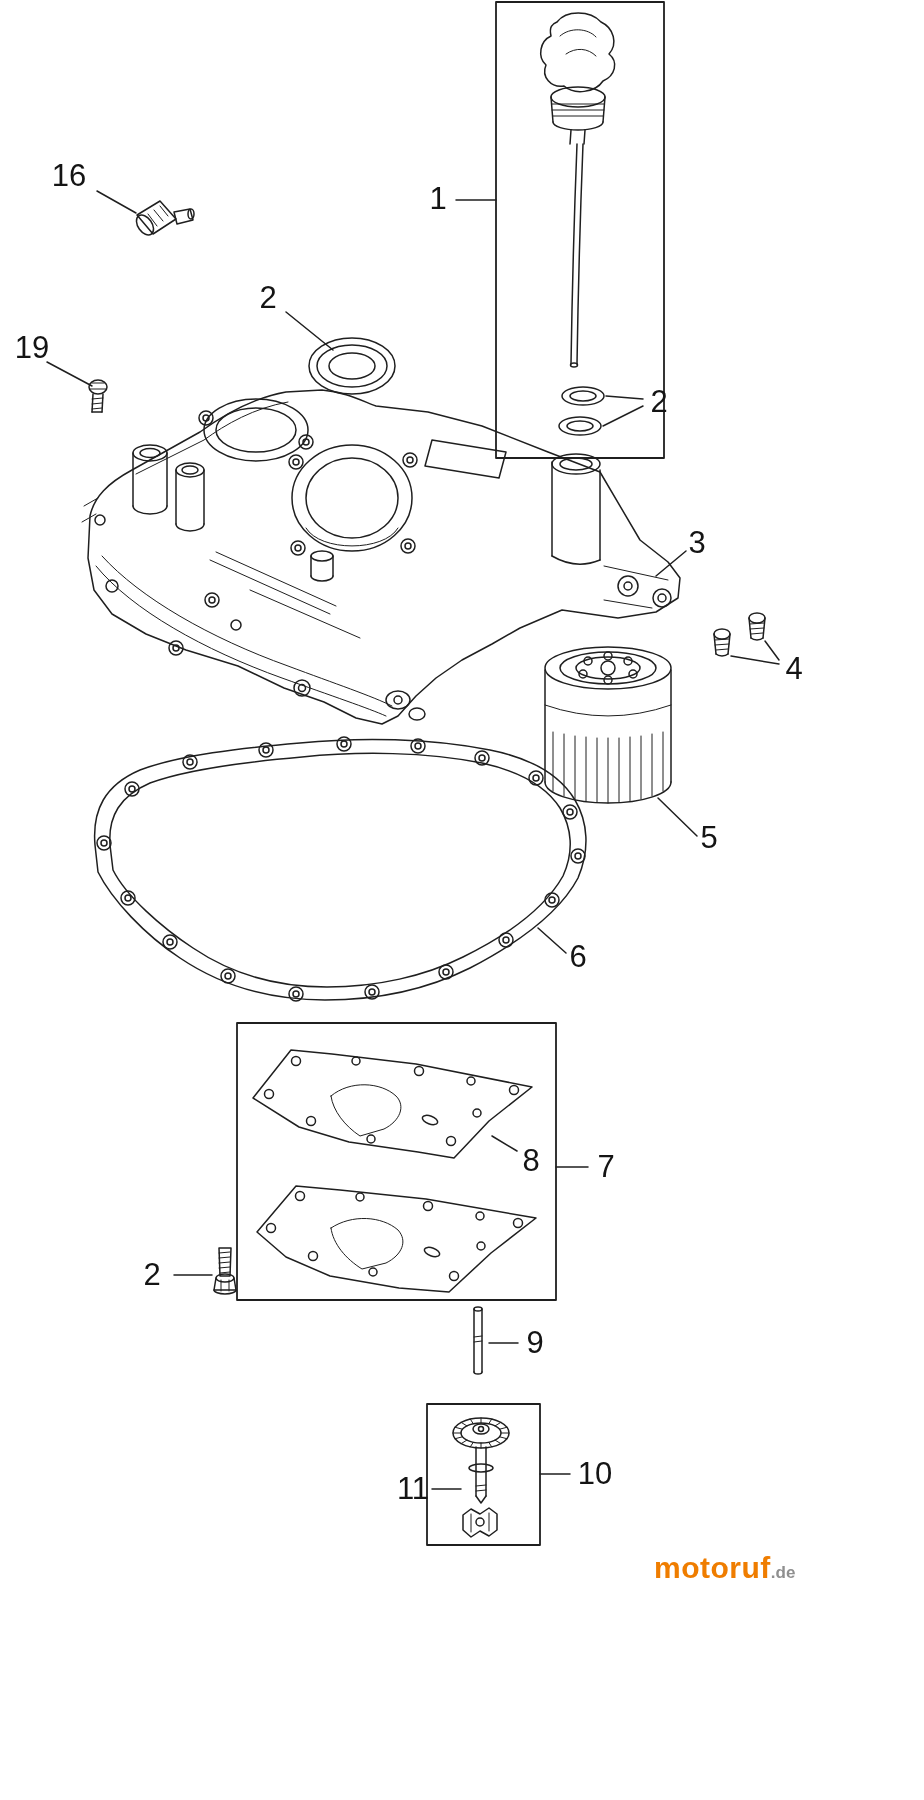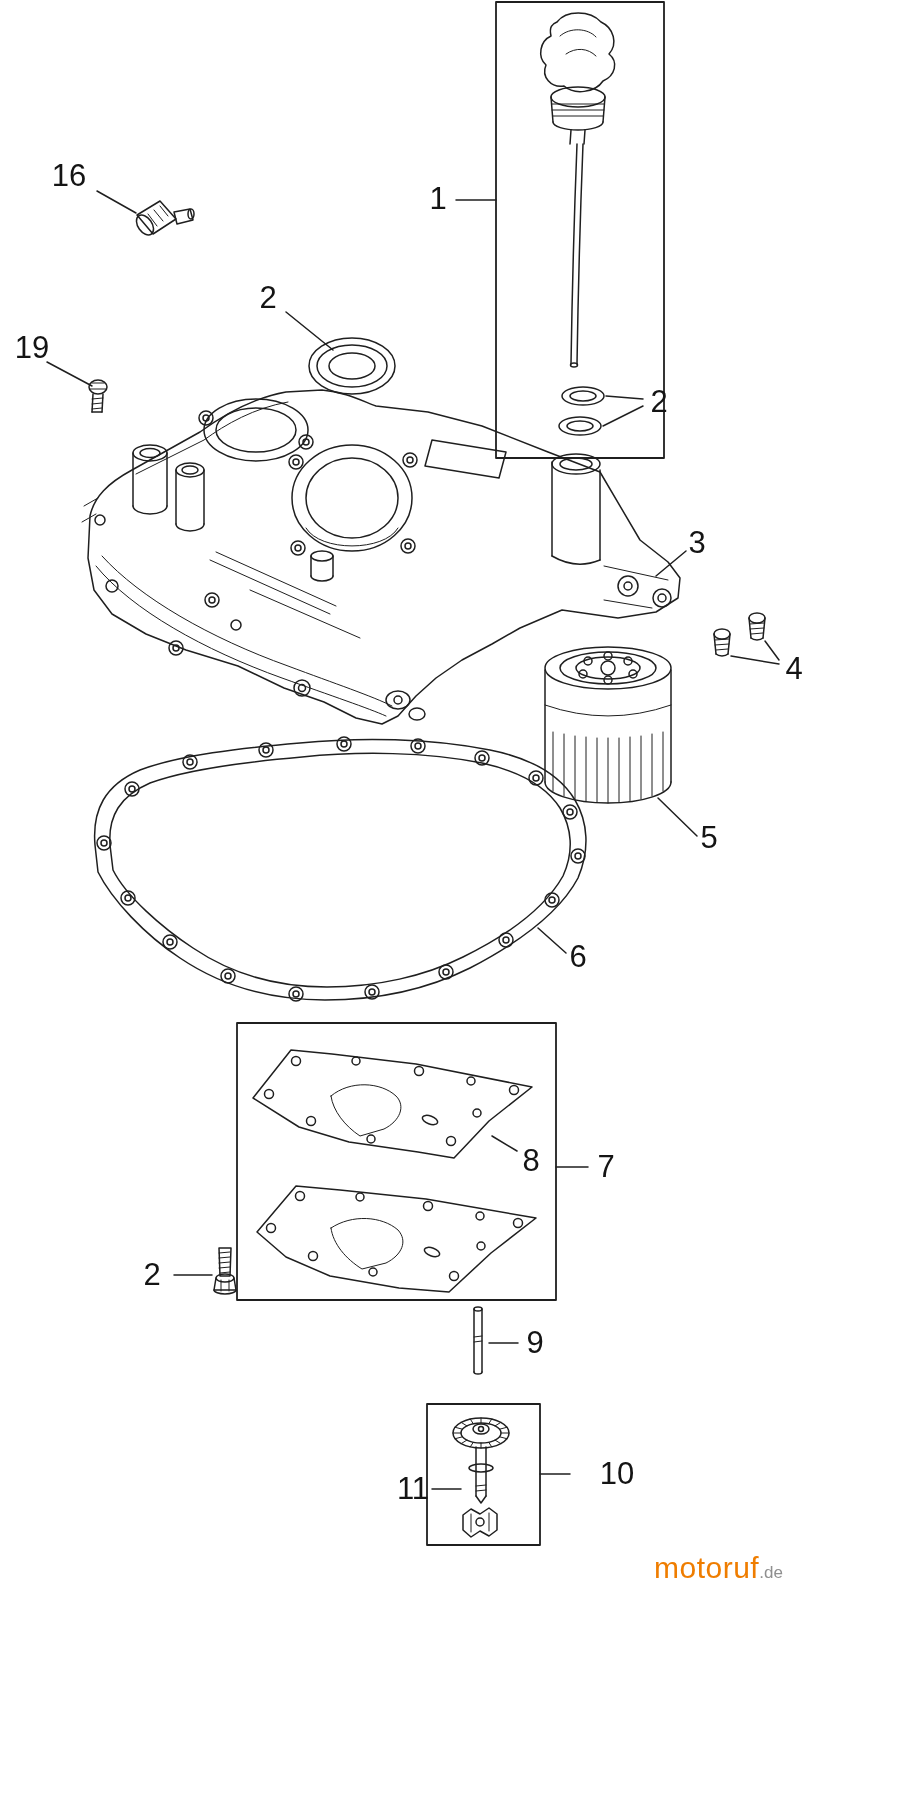--- a/index.html
+++ b/index.html
@@ -18,21 +18,21 @@
     position:absolute;
     transform:translate(-50%,-50%);
     font-size:31px;
     color:#141414;
     white-space:nowrap;
     user-select:none;
   }
   .logo{
     position:absolute;
     left:654px;top:1551px;
-    font-weight:normal;
+    font-weight:bold;
     white-space:nowrap;
   }
   .logo .brand{color:#ef7d00;font-size:30px;letter-spacing:0.5px;}
   .logo .tld{color:#8f8f8f;font-size:17px;}
 </style>
 </head>
 <body>
 
 <div class="stage">
 
@@ -308,21 +308,21 @@
 
   <div class="callout" style="left:438px;top:199px">1</div>
   <div class="callout" style="left:659px;top:402px">2</div>
   <div class="callout" style="left:697px;top:543px">3</div>
   <div class="callout" style="left:794px;top:669px">4</div>
   <div class="callout" style="left:709px;top:838px">5</div>
   <div class="callout" style="left:578px;top:957px">6</div>
   <div class="callout" style="left:606px;top:1167px">7</div>
   <div class="callout" style="left:531px;top:1161px">8</div>
   <div class="callout" style="left:535px;top:1343px">9</div>
-  <div class="callout" style="left:617px;top:1474px">10</div>
+  <div class="callout" style="left:595px;top:1474px">10</div>
   <div class="callout" style="left:413px;top:1489px">11</div>
   <div class="callout" style="left:152px;top:1275px">2</div>
   <div class="callout" style="left:32px;top:348px">19</div>
   <div class="callout" style="left:268px;top:298px">2</div>
   <div class="callout" style="left:69px;top:176px">16</div>
 
   <div class="logo"><span class="brand">motoruf</span><span class="tld">.de</span></div>
 
 </div>
 

